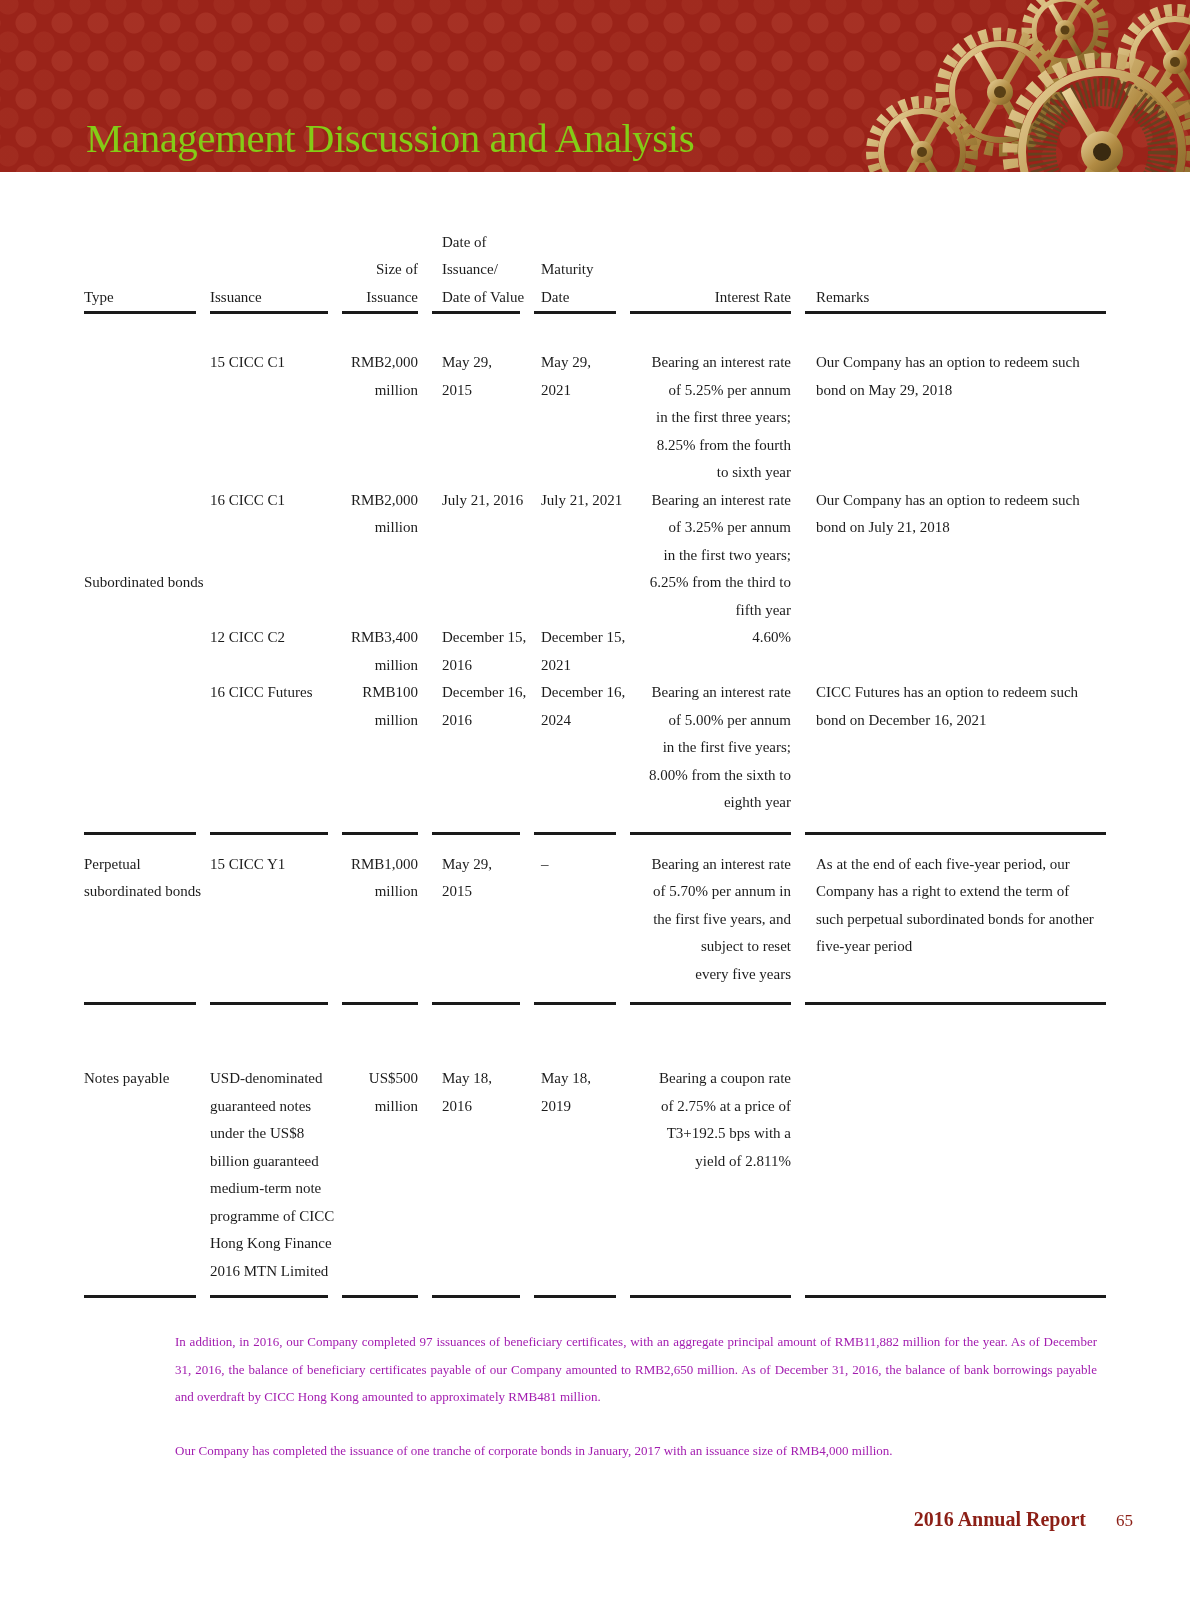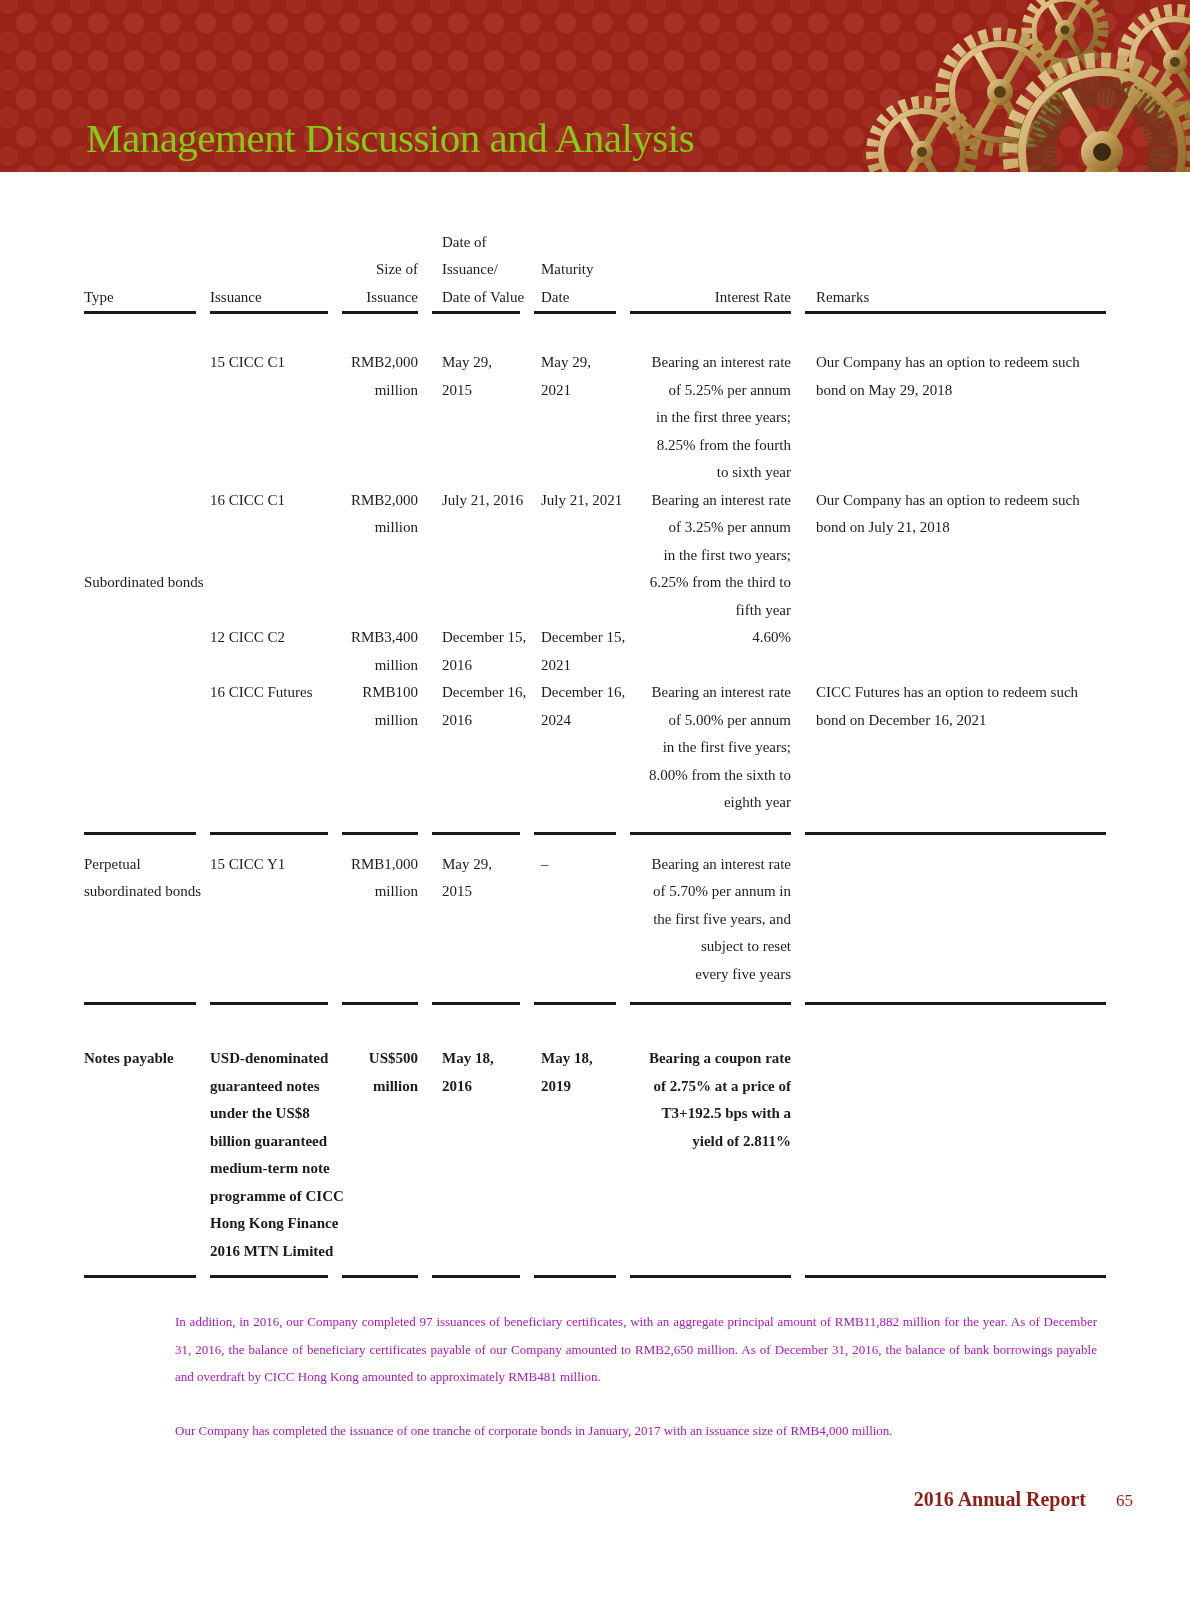--- a/index.html
+++ b/index.html
@@ -42,21 +42,21 @@
   }
   .cell { white-space: pre; }
   .ta-r { text-align: right; }
   .c4 { padding-left: 10px; }
   .c5 { padding-left: 7px; }
   .c7 { padding-left: 11px; }
   .header-row { align-items: end; min-height: 83px; }
   .rule-row .seg { border-top: 3px solid #1a1a1a; height: 0; }
   .sec1 { padding: 35px 0 15px; }
   .sec2 { padding: 16px 0 14px; }
-  .sec3 { padding: 40px 0 10px; font-weight: bold; }
+  .sec3 { padding: 60px 0 10px; }
 
   
   .body-copy {
     margin: 30px 0 0 175px; width: 922px;
     font-size: 13px; line-height: 27.5px;
     text-align: justify; color: #a21caf;
   }
   .body-copy p + p { margin-top: 26px; }
 
   
@@ -258,20 +258,24 @@
       <div class="cell c3 ta-r">RMB1,000
 million</div>
       <div class="cell c4">May 29,
 2015</div>
       <div class="cell c5">–</div>
       <div class="cell c6 ta-r">Bearing an interest rate
 of 5.70% per annum in
 the first five years, and
 subject to reset
 every five years</div>
+      <div class="cell c7">As at the end of each five-year period, our
+Company has a right to extend the term of
+such perpetual subordinated bonds for another
+five-year period</div>
     </div>
   </div>
 
   <div class="trow rule-row">
     <div class="seg"></div>
       <div class="seg"></div>
       <div class="seg"></div>
       <div class="seg"></div>
       <div class="seg"></div>
       <div class="seg"></div>

